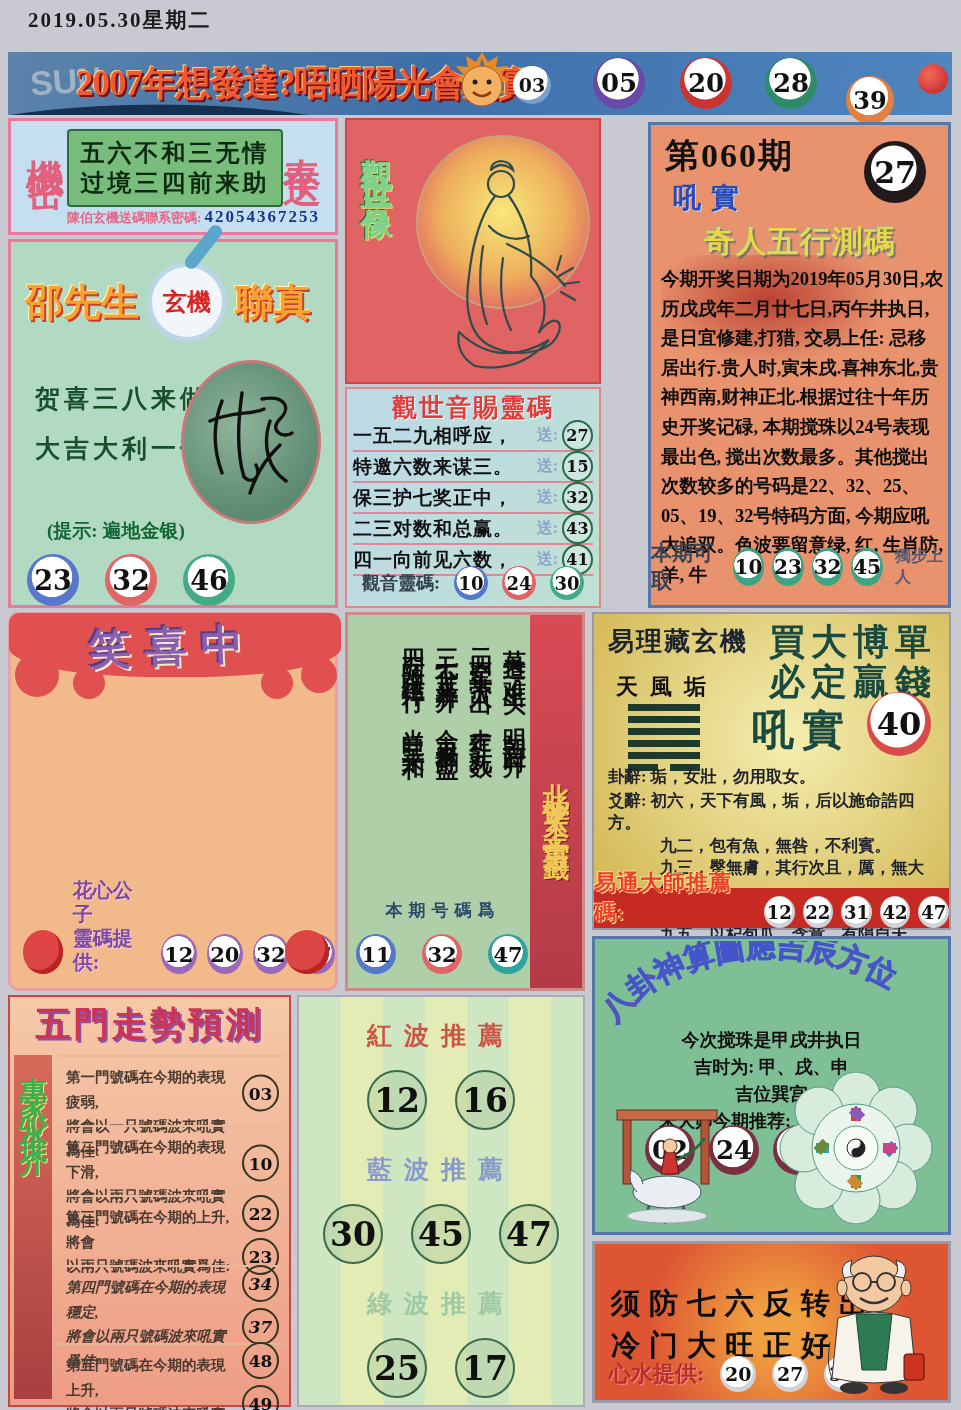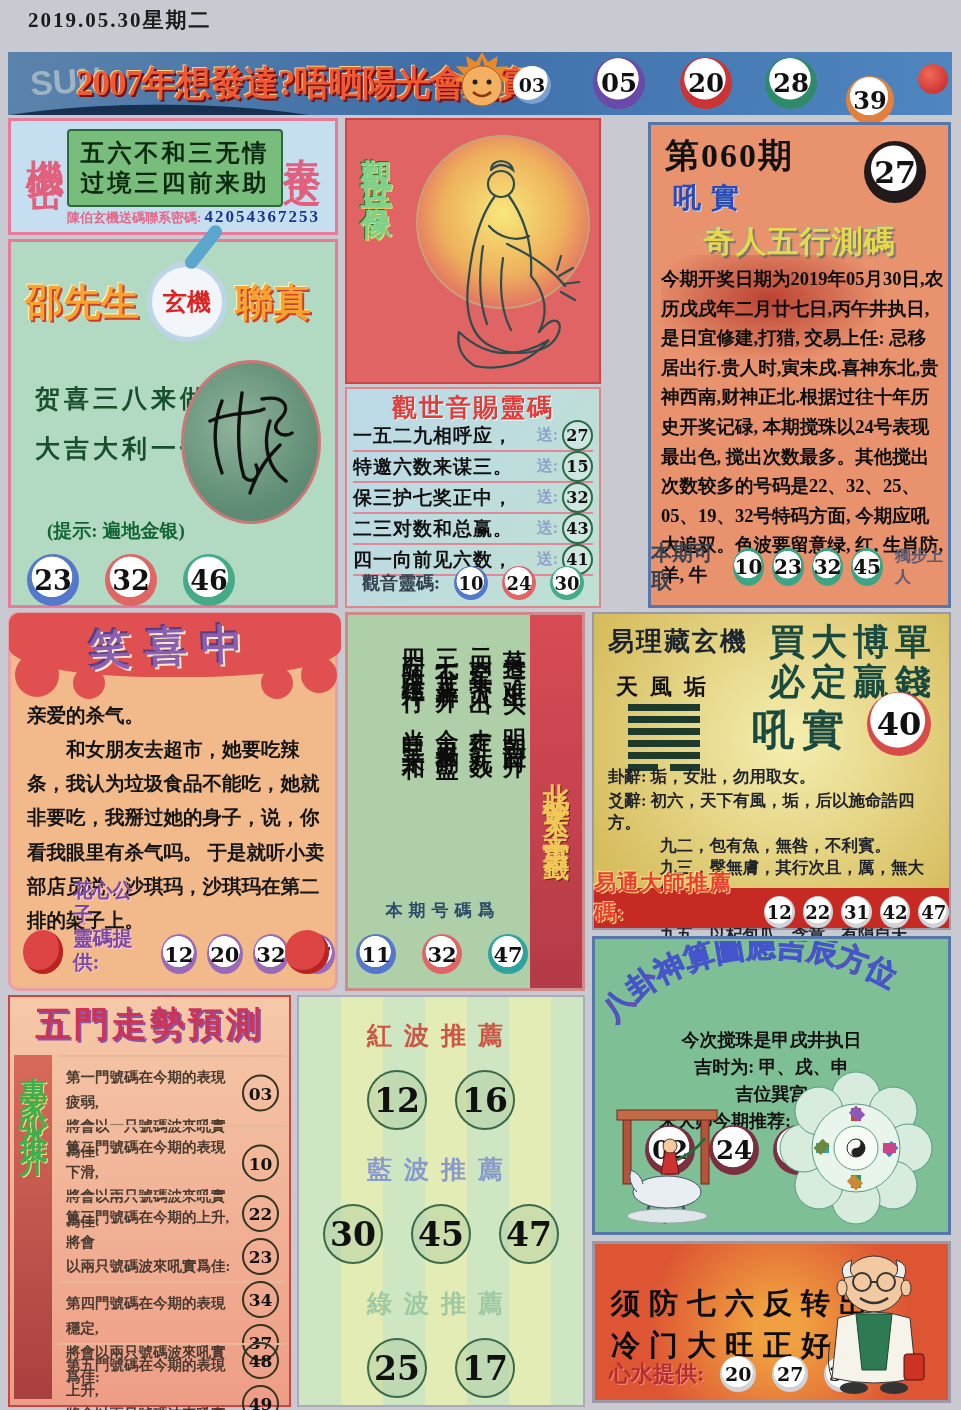--- a/index.html
+++ b/index.html
@@ -309,24 +309,20 @@
     <span class="ball" style="width:38px;height:38px;font-size:20px;background:radial-gradient(circle at 48% 44%, #fff 0 50%, #3da583 52%);">23</span>
     <span class="ball" style="width:38px;height:38px;font-size:20px;background:radial-gradient(circle at 48% 44%, #fff 0 50%, #3da583 52%);">32</span>
     <span class="ball" style="width:38px;height:38px;font-size:20px;background:radial-gradient(circle at 48% 44%, #fff 0 50%, #3da583 52%);">45</span>
     <span class="lbl2">獨步上人</span>
   </div>
 </div>
 
 <div class="box" id="box-joke">
   <div class="abs" id="joke-clouds"></div>
   <div class="abs" id="joke-title">笑喜中</div>
-  <div class="abs" id="joke-body">
-    <span>亲爱的杀气。</span>
-    <span class="indent">和女朋友去超市，她要吃辣条，我认为垃圾食品不能吃，她就非要吃，我掰过她的身子，说，你看我眼里有杀气吗。 于是就听小卖部店员说，沙琪玛，沙琪玛在第二排的架子上。</span>
-  </div>
   <div class="abs" id="joke-footer">
     <span class="corner"></span>
     <div id="joke-provider">
       <div>花心公子</div>
       <div>靈碼提供:</div>
     </div>
     <span class="ball" style="width:40px;height:40px;font-size:21px;background:radial-gradient(circle at 48% 44%, #fff 0 52%, #9a6ab8 54%);">12</span>
     <span class="ball" style="width:40px;height:40px;font-size:21px;background:radial-gradient(circle at 48% 44%, #fff 0 52%, #9a6ab8 54%);">20</span>
     <span class="ball" style="width:40px;height:40px;font-size:21px;background:radial-gradient(circle at 48% 44%, #fff 0 52%, #9a6ab8 54%);">32</span>
     <span class="ball" style="width:40px;height:40px;font-size:21px;background:radial-gradient(circle at 48% 44%, #fff 0 52%, #9a6ab8 54%);">47</span>
@@ -498,21 +494,21 @@
         <span class="circled">10</span>
       </div>
   </div>
   <div class="five-row" style="top:198px;height:60px;">
     <div class="t"><span>第三門號碼在今期的上升, 將會</span><br><span>以兩只號碼波來吼實爲佳:</span></div>
     <div class="five-nums">
       <span class="circled">22</span>
       <span class="circled">23</span>
     </div>
   </div>
-  <div class="five-row" style="top:284px;height:60px;">
+  <div class="five-row" style="top:268px;height:60px;font-style:italic;">
     <div class="t"><span>第四門號碼在今期的表現穩定,</span><br><span>將會以兩只號碼波來吼實爲佳:</span></div>
     <div class="five-nums">
       <span class="circled">34</span>
       <span class="circled">37</span>
     </div>
   </div>
   <div class="five-row" style="top:346px;height:58px;border-bottom:2px solid #e8b89a;">
     <div class="t"><span>第五門號碼在今期的表現上升,</span><br><span>將會以兩只號碼波來吼實爲佳:</span></div>
     <div class="five-nums">
       <span class="circled">48</span>

